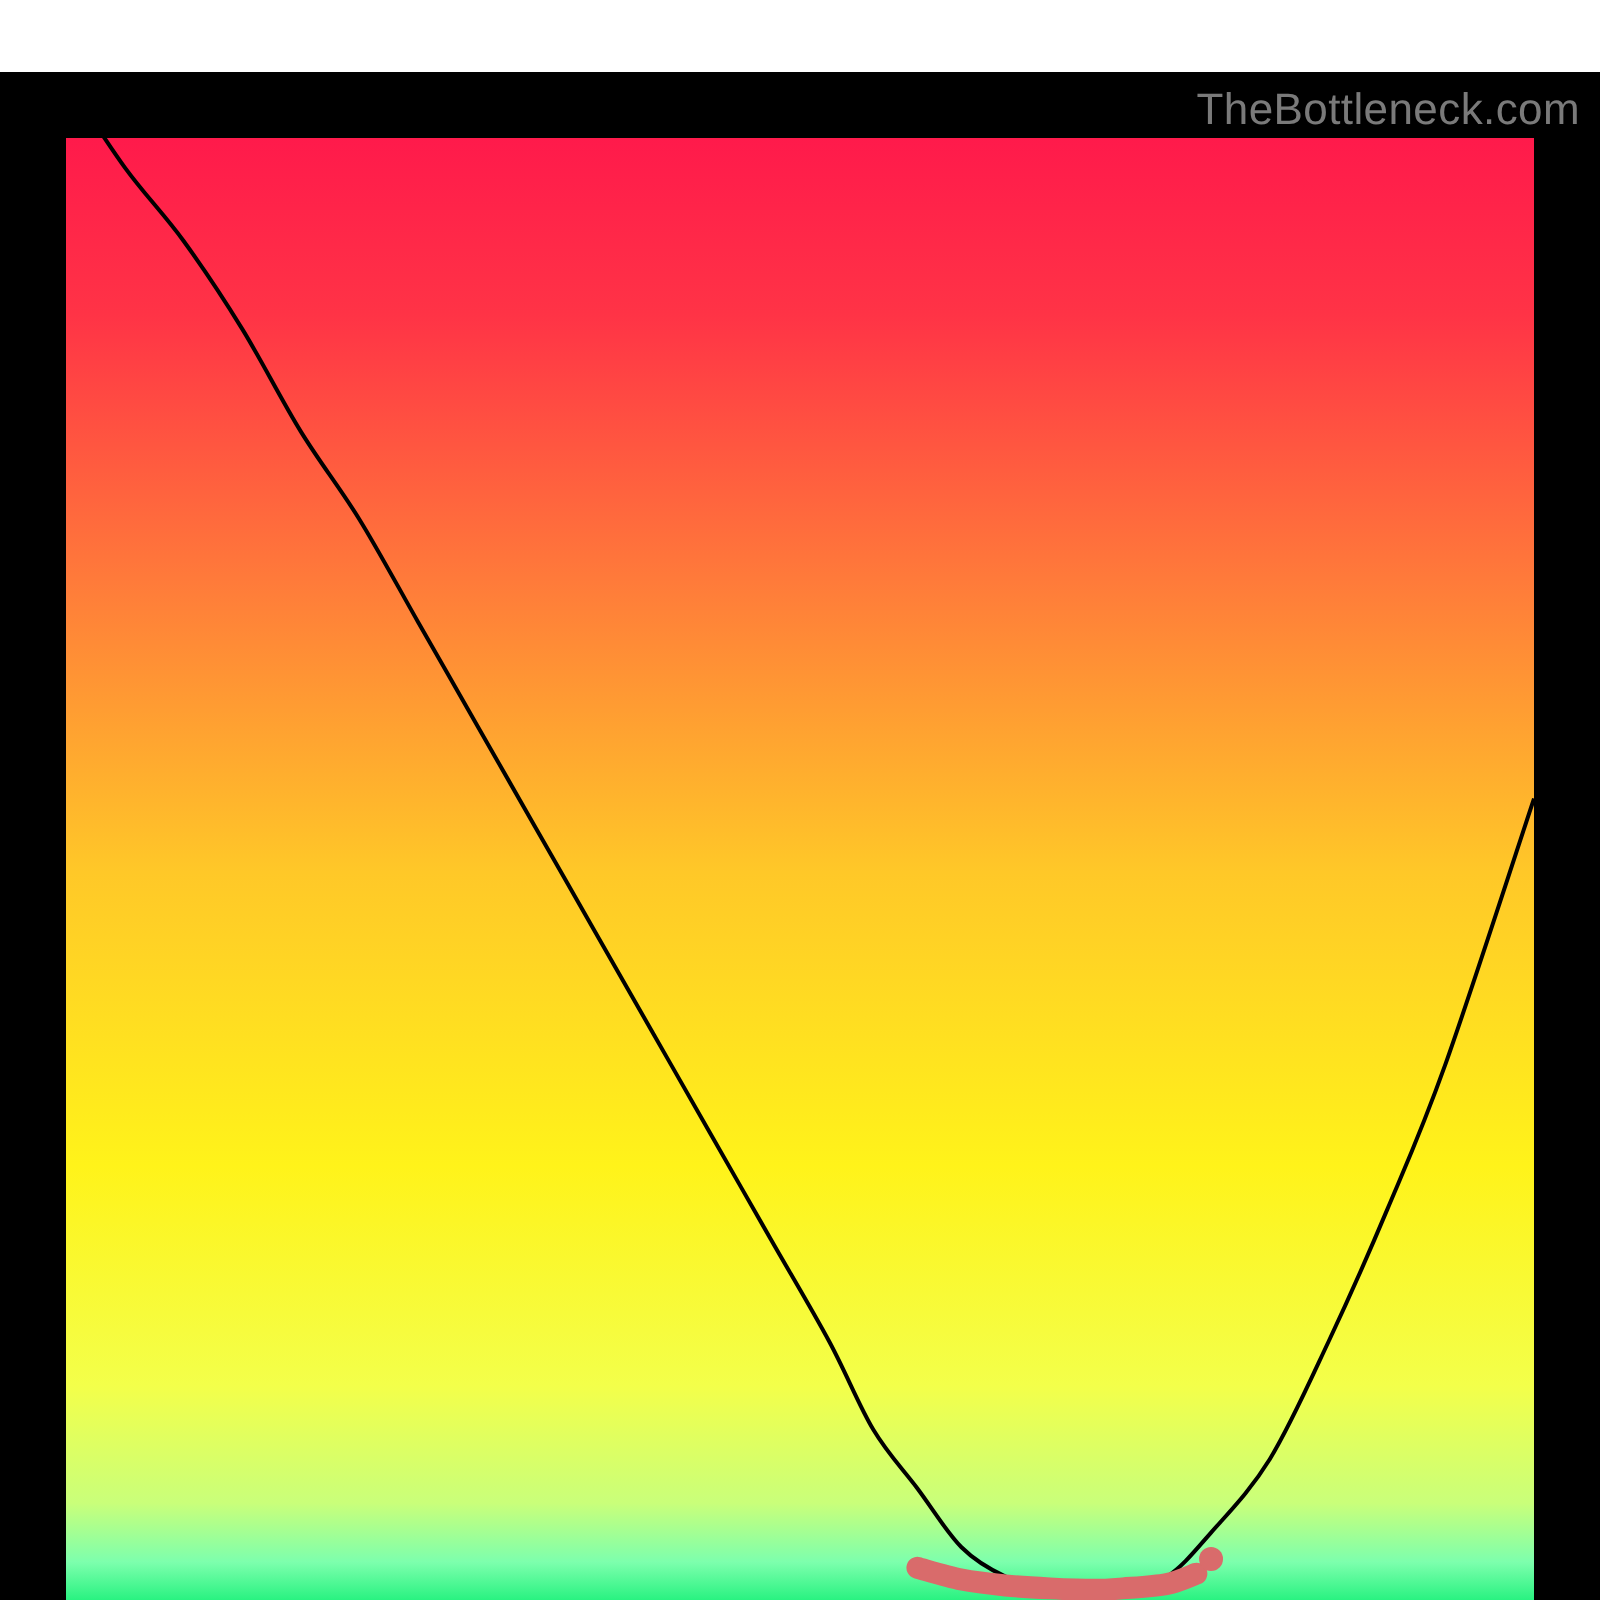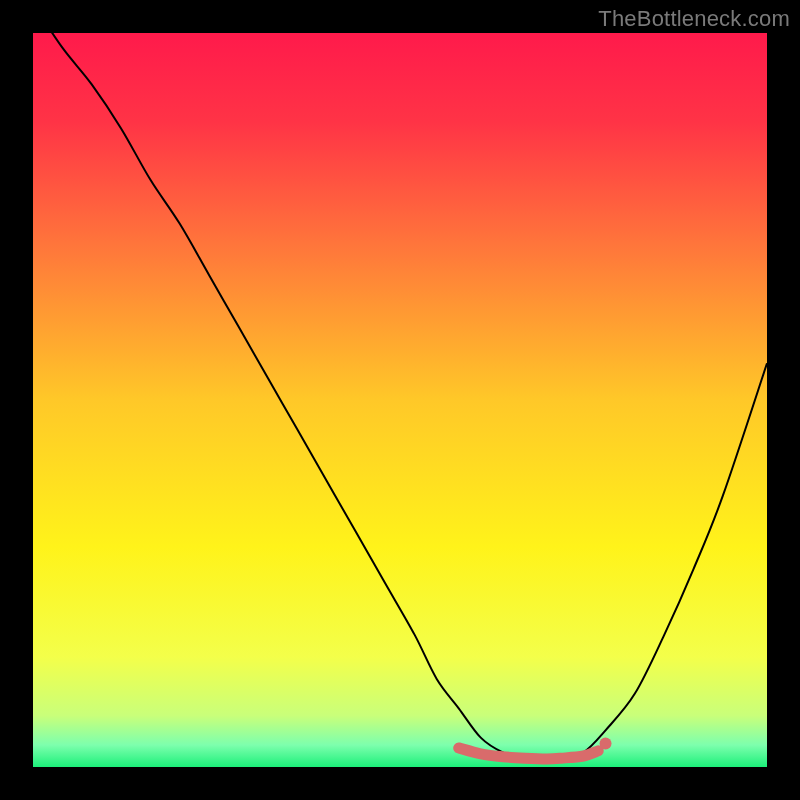--- a/index.html
+++ b/index.html
@@ -1,17 +1,17 @@
 <!DOCTYPE html>
 <html><head>
 <meta charset="utf-8">
 <style>
   * { margin: 0; padding: 0; box-sizing: border-box; }
   body { width: 800px; height: 800px; background: #fff; position: relative; font-family: Arial, sans-serif; }
-  .container { width: 800px; height: 632px; position: relative; }
+  .container { width: 800px; height: 632px; position: relative; margin-top: 36px; }
   .watermark { position: absolute; top: 6px; right: 10px; color: #7a7a7a; font-size: 22px; font-weight: 400; z-index: 10; letter-spacing: 0.2px; }
   svg.chart { display: block; position: absolute; top: 0; left: 0; }
 </style>
 </head>
 <body>
 <div class="container">
   <div class="watermark">TheBottleneck.com</div>
   <svg class="chart" width="800" height="800" viewBox="0 0 800 800">
     <defs>
       <linearGradient id="bg-grad" x1="0" y1="0" x2="0" y2="1">

